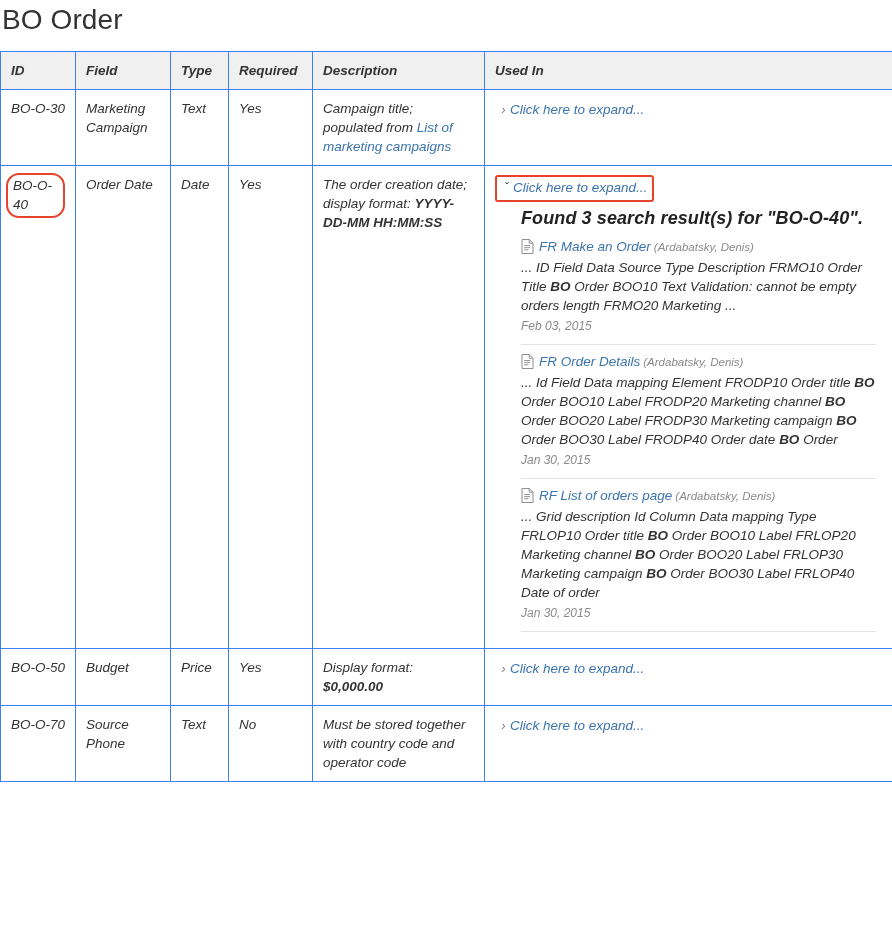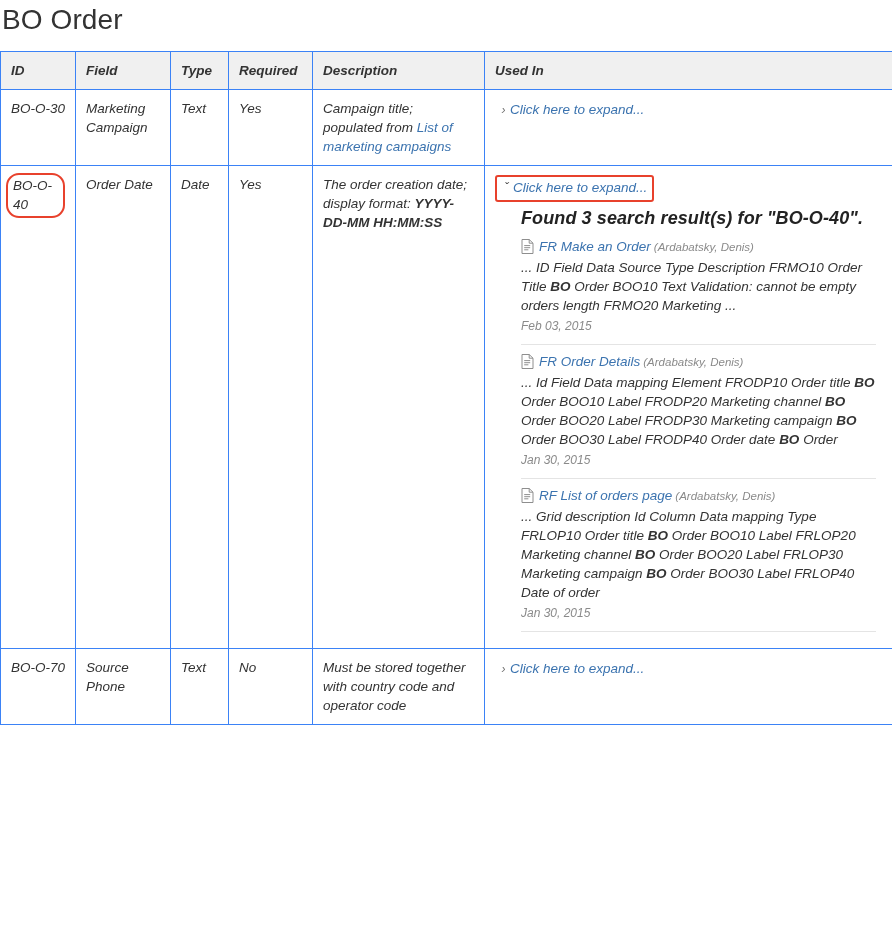--- a/index.html
+++ b/index.html
@@ -230,20 +230,28 @@
                       <path d="M1 0.5 h7.2 L12 4.2 V14.5 H1 Z" fill="#ffffff" stroke="#8e8e8e" stroke-width="1"></path>
                       <path d="M8.2 0.5 V4.2 H12" fill="none" stroke="#8e8e8e" stroke-width="1"></path>
                       <path d="M3.2 6.6 h6 M3.2 8.7 h6 M3.2 10.8 h4.2" stroke="#8e8e8e" stroke-width="1"></path>
                     </svg></span><a class="result-title">RF List of orders page</a><span class="result-author">(Ardabatsky, Denis)</span></div>
                 <div class="result-snippet"><span>... Grid description Id Column Data mapping Type FRLOP10 Order title </span><b>BO</b><span> Order BOO10 Label FRLOP20 Marketing channel </span><b>BO</b><span> Order BOO20 Label FRLOP30 Marketing campaign </span><b>BO</b><span> Order BOO30 Label FRLOP40 Date of order</span></div>
                 <div class="result-date">Jan 30, 2015</div>
               </div>
             </div></td>
         </tr>
         <tr>
+          <td class="cell-id">BO-O-50</td>
+          <td class="cell-field">Budget</td>
+          <td class="cell-type">Price</td>
+          <td class="cell-req">Yes</td>
+          <td class="cell-desc">Display format: <span class="mono-fmt">$0,000.00</span></td>
+          <td class="cell-used"><span class="expand-row"><span class="chev">›</span><span class="expand-label">Click here to expand...</span></span></td>
+        </tr>
+        <tr>
           <td class="cell-id">BO-O-70</td>
           <td class="cell-field">Source Phone</td>
           <td class="cell-type">Text</td>
           <td class="cell-req">No</td>
           <td class="cell-desc">Must be stored together with country code and operator code</td>
           <td class="cell-used"><span class="expand-row"><span class="chev">›</span><span class="expand-label">Click here to expand...</span></span></td>
         </tr>
       </tbody>
   </table>
 

